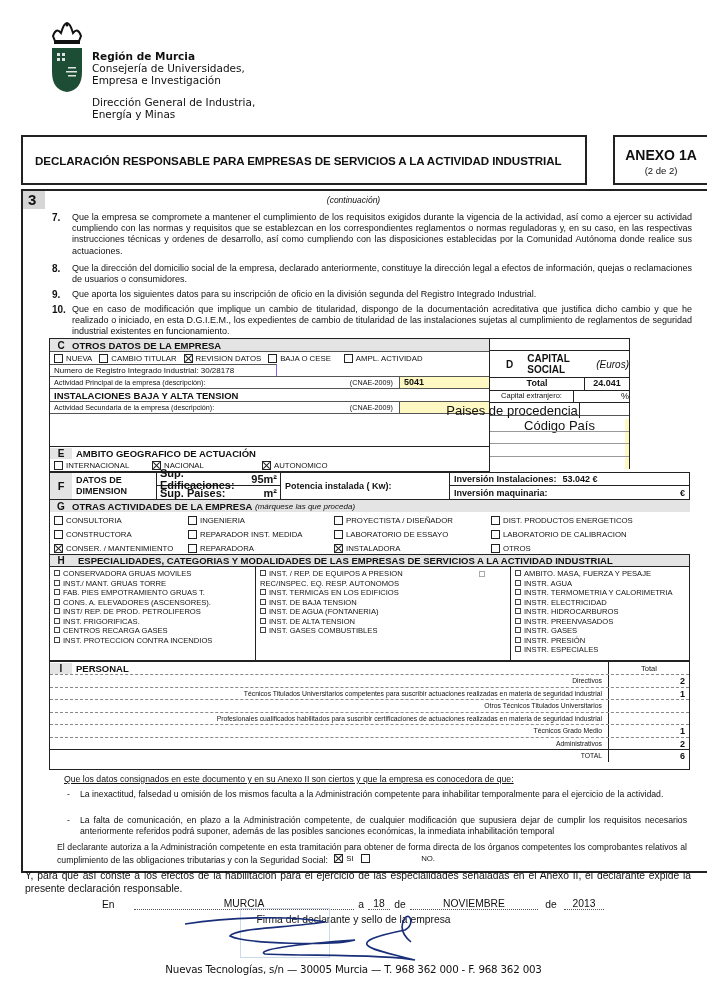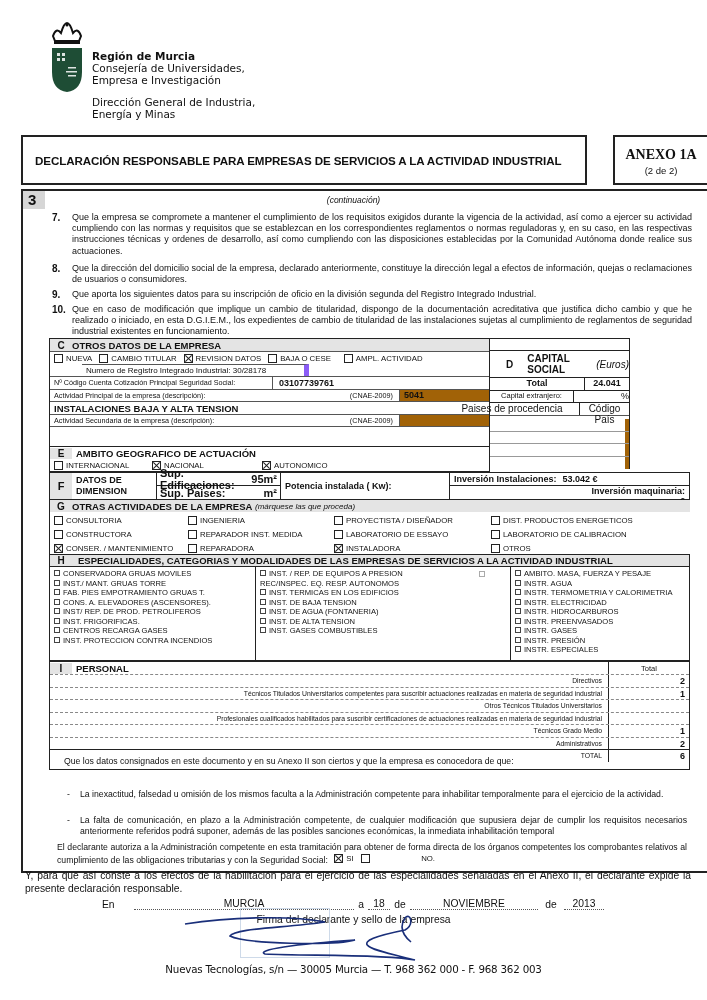--- a/index.html
+++ b/index.html
@@ -9,42 +9,42 @@
 
   
   .logo { left: 50px; top: 22px; width: 34px; height: 72px; }
   .org { left: 92px; top: 50px; line-height: 12px; font-size: 10.5px; font-family: "DejaVu Sans", sans-serif; }
   .org .b { font-weight: bold; }
   .dir { left: 92px; top: 96px; line-height: 12px; font-size: 10.5px; font-family: "DejaVu Sans", sans-serif; }
 
   
   .title-box { left: 21px; top: 135px; width: 566px; height: 50px; border: 2px solid #222; display: flex; align-items: center; padding-left: 12px; font-weight: bold; font-size: 11.6px; letter-spacing: -0.1px; }
   .annex-box { left: 613px; top: 135px; width: 94px; height: 50px; border: 2px solid #222; border-right: none; text-align: center; }
-  .annex-box .t { font-weight: bold; font-size: 14px; margin-top: 10px; font-family: Liberation Serif, serif; }
+  .annex-box .t { font-weight: bold; font-size: 14px; margin-top: 10px; }
   .annex-box .s { font-size: 9.5px; margin-top: 2px; }
 
   
   .sec3 { left: 21px; top: 189px; width: 686px; height: 684px; border: 2px solid #222; border-right: none; }
   .sec3-num { left: 23px; top: 191px; width: 22px; height: 18px; background: #d6d6d6; font-weight: bold; font-size: 15px; padding-left: 5px; line-height: 18px; }
   .cont { left: 0; width: 707px; top: 195px; text-align: center; font-style: italic; font-size: 8.5px; }
 
   .clause { left: 52px; width: 640px; font-size: 9px; line-height: 11.2px; display: flex; text-align: justify; }
   .clause .n { font-weight: bold; width: 20px; flex: none; font-size: 10px; }
   .clause .tx { flex: 1; }
 
   
   .box { border: 1px solid #222; }
   .hdr { background: #e4e4e4; font-weight: bold; font-size: 9.5px; display: flex; align-items: center; }
   .hdr .l { display: inline-block; width: 22px; text-align: center; font-size: 10px; }
   .row { display: flex; align-items: center; border-top: 1px solid #555; font-size: 8px; }
   .chk { display: inline-block; width: 9px; height: 9px; border: 1px solid #222; margin-right: 3px; vertical-align: -1px; position: relative; background: #fff; }
   .chk.on::before, .chk.on::after { content: ""; position: absolute; left: 3px; top: -1px; width: 1px; height: 9px; background: #222; }
   .chk.on::before { transform: rotate(45deg); }
   .chk.on::after { transform: rotate(-45deg); }
-  .grey { background: #a16207; }
+  .grey { background: #fef9c3; }
   .sm { font-size: 7.2px; }
   .small-chk { display: inline-block; width: 6px; height: 6px; border: 1px solid #444; margin-right: 3px; vertical-align: 0px; }
 
   .opt { display: inline-flex; align-items: center; font-size: 7.8px; }
 
   .h-col { position: absolute; top: 0; font-size: 7.6px; line-height: 9.5px; padding: 2px 4px; }
 
   .pers-row { display: flex; border-top: 1px dashed #888; height: 12.5px; align-items: center; font-size: 6.8px; }
   .pers-row .lab { flex: 1; text-align: right; padding-right: 6px; }
   .pers-row .val { width: 81px; border-left: 1px solid #222; height: 100%; text-align: right; padding-right: 4px; font-weight: bold; font-size: 9px; line-height: 12.5px; }
@@ -129,26 +129,22 @@
       </span>
     <span class="opt">
         <span class="chk"></span>
         <span>BAJA O CESE</span>
       </span>
     <span class="opt" style="margin-left:6px;">
         <span class="chk"></span>
         <span>AMPL. ACTIVIDAD</span>
       </span>
   </div>
-  <div class="row" style="height:12px; padding-left:4px; width:227px; border-right:5px solid #8b5cf6;margin-left:32px;">
+  <div class="row" style="height:12px; padding-left:4px; width:227px; border-right:1px solid #8b5cf6;">
     <span>Numero de Registro Integrado Industrial: 30/28178</span>
-  </div>
-  <div class="row" style="height:13px;">
-    <span class="sm" style="width:223px; padding-left:4px; border-right:1px solid #555; height:100%; line-height:12px;">Nº Código Cuenta Cotización Principal Seguridad Social:</span>
-    <span style="padding-left:6px; font-weight:bold; font-size:9px;">03107739761</span>
   </div>
   <div class="row" style="height:12px;">
     <span class="sm" style="width:258px; padding-left:4px;">Actividad Principal de la empresa (descripción):</span>
     <span class="sm" style="width:92px; text-align:right; padding-right:6px; border-right:1px solid #555; height:100%; line-height:11px;">(CNAE-2009)</span>
     <span class="grey" style="flex:1; height:100%; font-weight:bold; font-size:9px; padding-left:4px; line-height:11px;">5041</span>
   </div>
   <div class="row" style="height:13px; padding-left:4px; font-weight:bold; font-size:9.5px;">INSTALACIONES BAJA Y ALTA TENSION</div>
   <div class="row" style="height:12px;">
     <span class="sm" style="width:258px; padding-left:4px;">Actividad Secundaria de la empresa (descripción):</span>
     <span class="sm" style="width:92px; text-align:right; padding-right:6px; border-right:1px solid #555; height:100%; line-height:11px;">(CNAE-2009)</span>
@@ -164,21 +160,21 @@
     <span>CAPITAL SOCIAL</span>&nbsp;<span style="font-weight:normal; font-style:italic;">(Euros)</span>
   </div>
   <div style="display:flex; height:13px; border-bottom:1px solid #222; font-weight:bold; font-size:9px;">
     <span style="width:95px; text-align:center; border-right:1px solid #222;">Total</span>
     <span style="flex:1; text-align:center;">24.041</span>
   </div>
   <div style="display:flex; height:12px; border-bottom:1px solid #222; font-size:7.5px;gap:47px;">
     <span style="width:95px; text-align:center; border-right:1px solid #222;">Capital extranjero:</span>
     <span style="flex:1; text-align:center; font-size:9px;">%</span>
   </div>
-  <div style="display:flex; height:13px; border-bottom:1px solid #555; font-size:10px;">
+  <div style="display:flex; height:13px; border-bottom:1px solid #555; font-size:13px;flex-direction:column;">
     <span style="width:135px; text-align:center; border-right:1px solid #222; margin-left:-45px;">Paises de procedencia</span>
     <span style="flex:1; text-align:center;">Código País</span>
   </div>
 </div>
 
 <div class="abs" style="left:490px; top:419px; width:140px; height:50px; border-right:1px solid #222;">
   <div style="height:12.5px; border-bottom:1px solid #999; display:flex;">
       <span style="width:135px;"></span>
       <span class="grey" style="flex:1;"></span>
     </div>
@@ -235,21 +231,21 @@
     </div>
   </div>
   <div style="width:169px; border-right:1px solid #222; font-weight:bold; font-size:9px; display:flex; align-items:center; padding-left:4px;">
     <span>Potencia instalada ( Kw):</span>
   </div>
   <div style="flex:1; font-weight:bold; font-size:9px;">
     <div style="height:13px; border-bottom:1px solid #222; display:flex; padding:0 4px; align-items:center; gap:6px;">
       <span>Inversión Instalaciones:</span>
       <span>53.042 €</span>
     </div>
-    <div style="height:13px; display:flex; justify-content:space-between; padding:0 4px; align-items:flex-end;flex-direction:column;">
+    <div style="height:13px; display:flex; justify-content:space-between; padding:0 4px; align-items:center;">
       <span>Inversión maquinaria:</span>
       <span>€</span>
     </div>
   </div>
 </div>
 
 <div class="abs" style="left:49px; top:500px; width:641px; height:54px; border-left:1px solid #222;">
   <div class="hdr" style="height:12px;">
     <span class="l">G</span>
     <span>OTRAS ACTIVIDADES DE LA EMPRESA</span>&nbsp;<span style="font-weight:normal; font-style:italic; font-size:8px;">(márquese las que proceda)</span>
@@ -376,21 +372,21 @@
   <div class="pers-row">
       <span class="lab">Administrativos</span>
       <span class="val">2</span>
     </div>
   <div class="pers-row" style="border-top:1px solid #222;">
       <span class="lab">TOTAL</span>
       <span class="val">6</span>
     </div>
 </div>
 
-<div class="abs bottom-text" style="left:64px; top:756px; width:620px;">Que los datos consignados en este documento y en su Anexo II son ciertos y que la empresa es conocedora de que:</div>
+<div class="abs bottom-text" style="left:64px; top:774px; width:620px;text-decoration:underline;">Que los datos consignados en este documento y en su Anexo II son ciertos y que la empresa es conocedora de que:</div>
 <div class="abs bottom-text" style="left:67px; top:789px; width:620px; display:flex;">
   <span style="width:13px; flex:none;">-</span>
     <span>La inexactitud, falsedad u omisión de los mismos faculta a la Administración competente para inhabilitar temporalmente para el ejercicio de la actividad.</span>
 </div>
 <div class="abs bottom-text" style="left:67px; top:815px; width:620px; display:flex;">
   <span style="width:13px; flex:none;">-</span>
     <span>La falta de comunicación, en plazo a la Administración competente, de cualquier modificación que supusiera dejar de cumplir los requisitos necesarios anteriormente referidos podrá suponer, además de las posibles sanciones económicas, la inmediata inhabilitación temporal</span>
 </div>
 <div class="abs bottom-text" style="left:57px; top:842px; width:630px;">
   <span>El declarante autoriza a la Administración competente en esta tramitación para obtener de forma directa de los órganos competentes los comprobantes relativos al cumplimiento de las obligaciones tributarias y con la Seguridad Social:</span>

